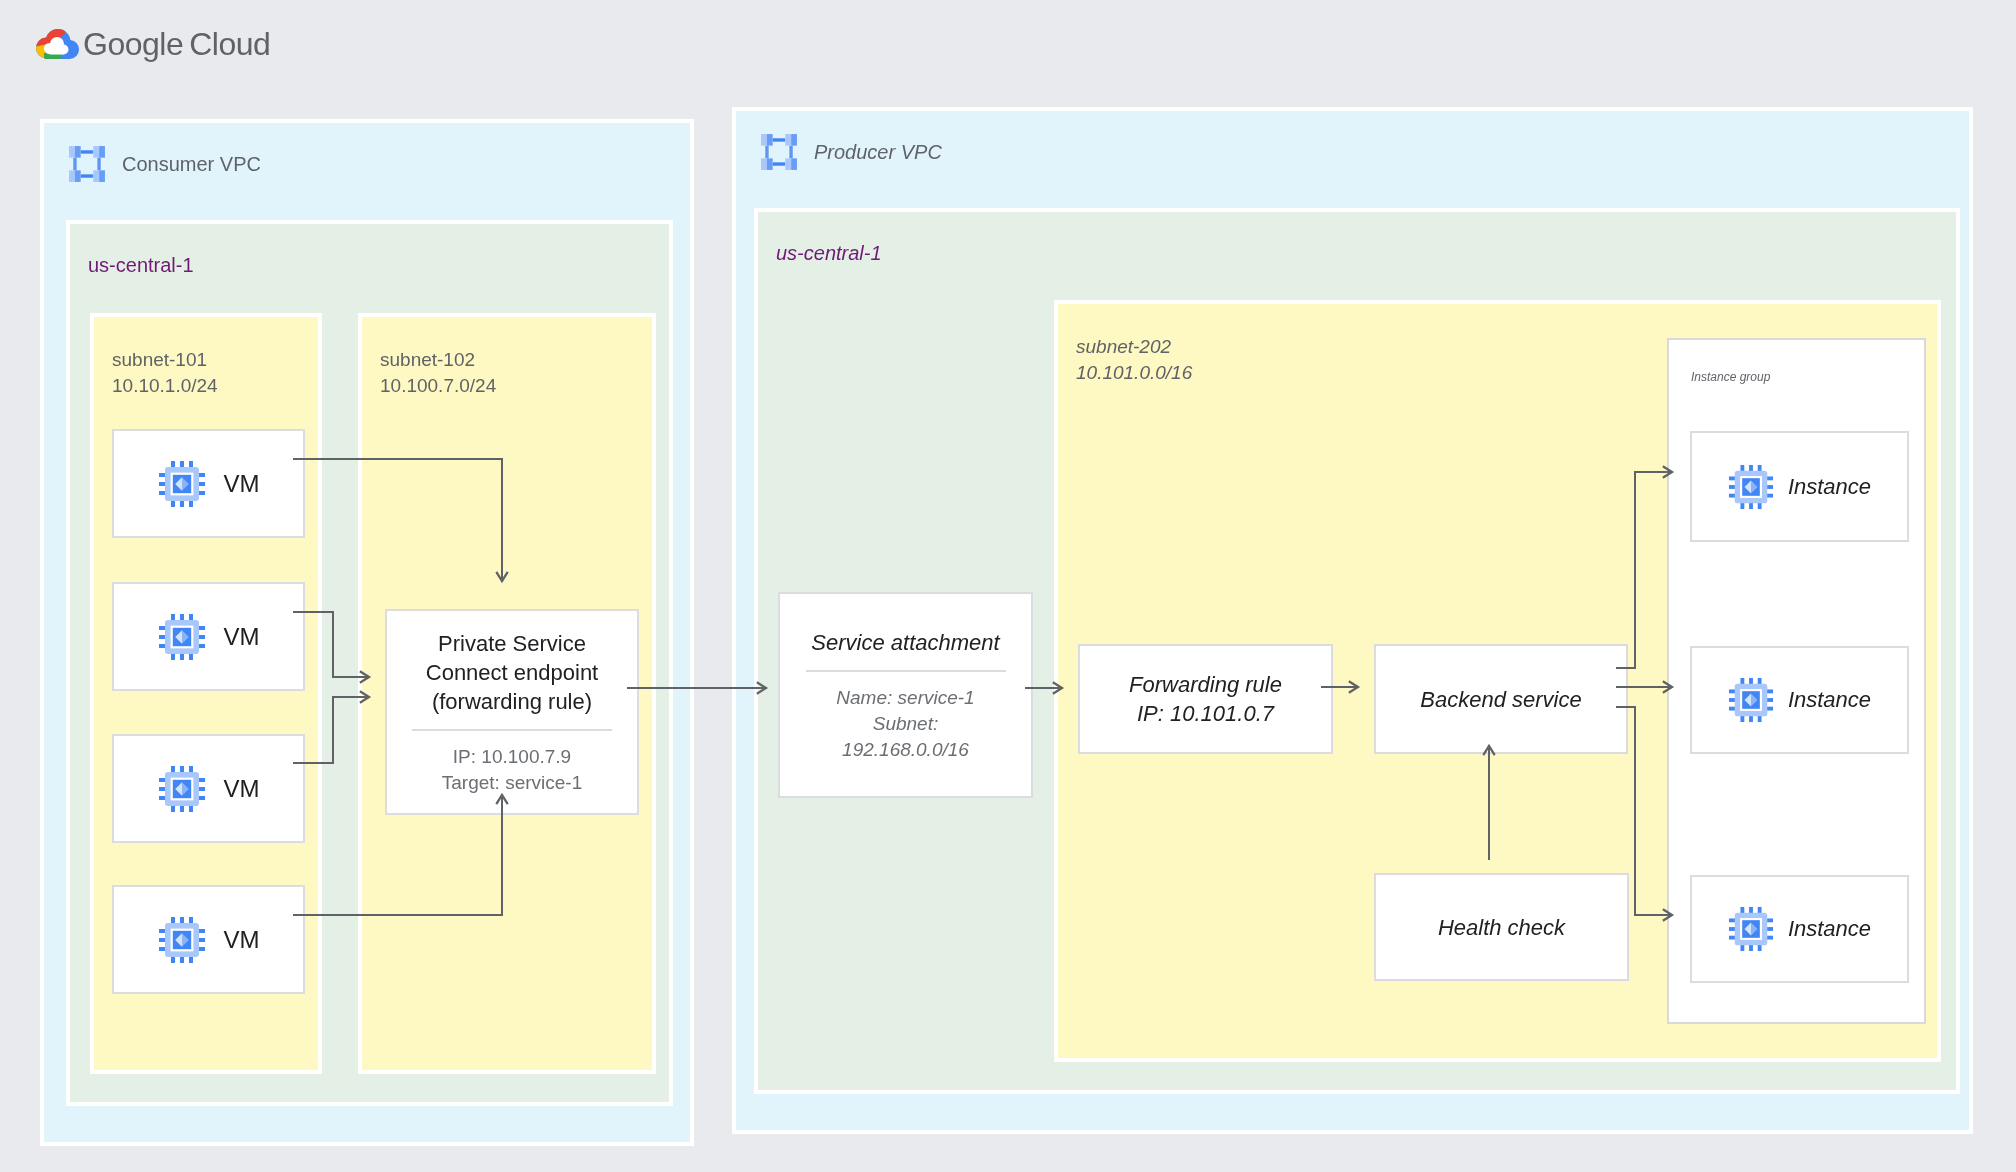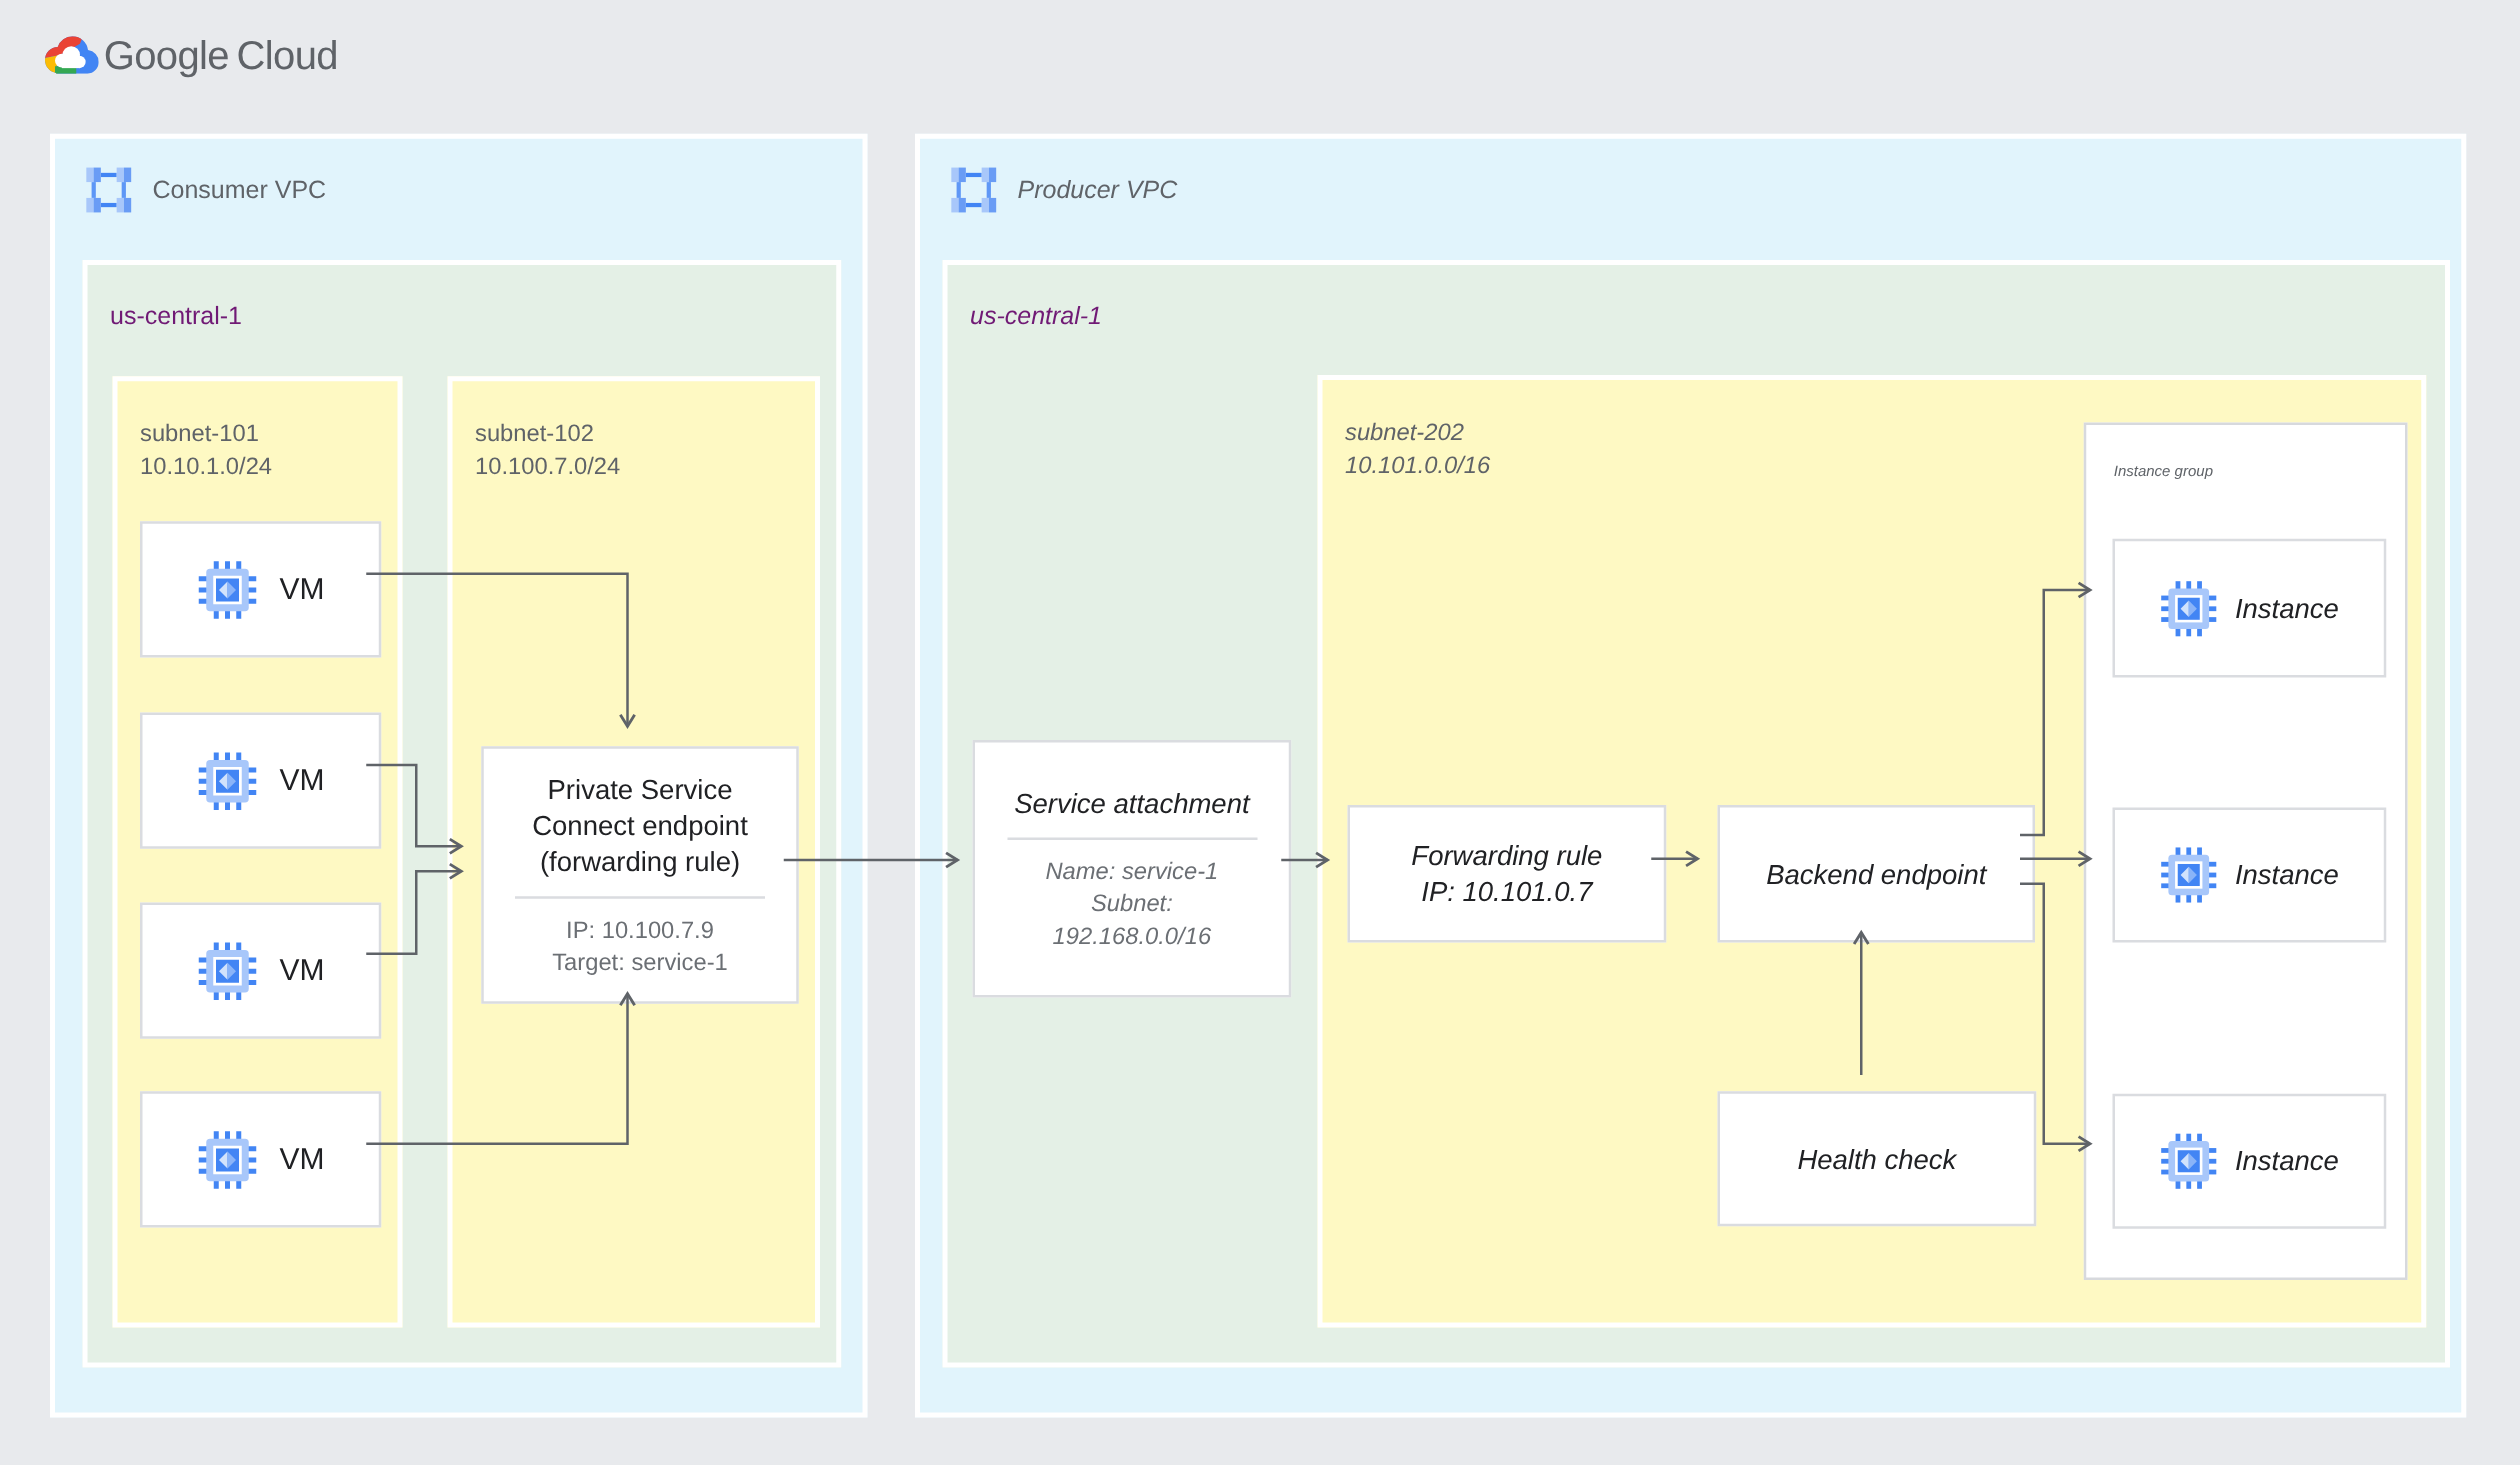--- a/index.html
+++ b/index.html
@@ -102,21 +102,21 @@
         <rect x="22" y="58" width="34" height="22" fill="#34A853"></rect>
         <circle cx="33" cy="49" r="11" fill="#ffffff"></circle>
         <circle cx="48" cy="40" r="14" fill="#ffffff"></circle>
         <circle cx="61" cy="51" r="10" fill="#ffffff"></circle>
         <rect x="33" y="50" width="28" height="11" fill="#ffffff"></rect>
       </g>
     </svg>
     <div class="logo-text"><span class="g">Google</span><span class="c">Cloud</span></div>
   </div>
 
-  <div class="vpc" style="left:40px; top:107px; width:654px; height:1027px;">
+  <div class="vpc" style="left:40px; top:119px; width:654px; height:1027px;">
     <div class="zone-label">
       <svg width="38" height="38" viewBox="0 0 36 36">
           <use href="#vpc-icon"></use>
         </svg>
       <span>Consumer VPC</span>
     </div>
 
     <div class="region" style="left:22px; top:97px; width:607px; height:886px;">
       <div class="region-label">us-central-1</div>
 
@@ -192,21 +192,21 @@
           <div>subnet-202</div>
           <div>10.101.0.0/16</div>
         </div>
 
         <div class="card" style="left:20px; top:340px; width:255px; height:110px;">
           <div class="card-title">Forwarding rule</div>
           <div class="card-title">IP: 10.101.0.7</div>
         </div>
 
         <div class="card" style="left:316px; top:340px; width:254px; height:110px;">
-          <div class="card-title">Backend endpoint</div>
+          <div class="card-title">Backend service</div>
         </div>
 
         <div class="card" style="left:316px; top:569px; width:255px; height:108px;">
           <div class="card-title">Health check</div>
         </div>
 
         <div class="group" style="left:609px; top:34px; width:259px; height:686px;">
           <div class="group-label">Instance group</div>
           <div class="card row" style="left:21px; top:91px; width:219px; height:111px; gap:14px;">
             <svg width="46" height="46" viewBox="0 0 24 24">

